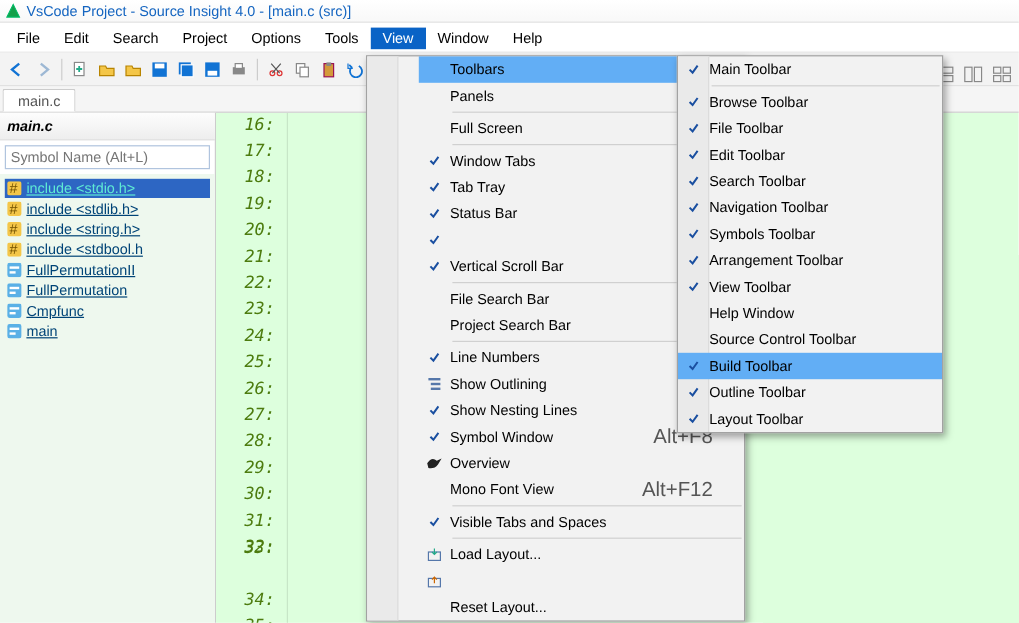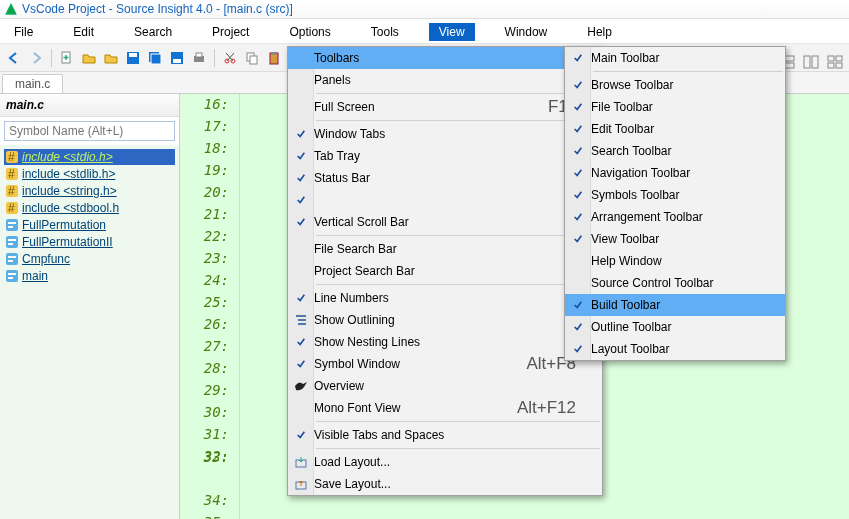--- a/index.html
+++ b/index.html
@@ -2,21 +2,21 @@
 <html><head>
 <meta charset="utf-8">
 <style>
   * { box-sizing: border-box; margin: 0; padding: 0; font-family: "Tahoma","Segoe UI",sans-serif; font-size: 12px; }
   body { width: 849px; height: 519px; background: #fff; overflow: hidden; position: relative; }
 
   .titlebar { background: linear-gradient(#fff,#f8f8f8); padding: 2px 4px; border-bottom: 1px solid #ddd; display:flex; align-items:center; gap:4px;}
   .app-icon { width:14px; height:14px; }
   .title { color:#1565c0; }
 
-  .menubar { display:flex; padding: 4px 4px 2px 4px; gap:20px; border-bottom:1px solid #e6e6e6; background:#fff; }
+  .menubar { display:flex; padding: 4px 4px 2px 4px; gap:0; border-bottom:1px solid #e6e6e6; background:#fff; }
   .menubar .mitem { padding:2px 10px; color:#000; }
   .menubar .mitem.open { background:#0a63c6; color:#fff; }
 
   .toolbar { display:flex; align-items:center; gap:2px; padding:4px 4px; background:#f3f3f3; border-bottom:1px solid #dcdcdc; overflow:hidden; height:28px; }
   .tbtn { width:20px; height:20px; display:flex; align-items:center; justify-content:center; border-radius:2px; }
   .sep { width:1px; height:18px; background:#ccc; margin:0 3px; }
 
   .tabstrip { display:flex; background:#f5f5f5; border-bottom:1px solid #ccc; padding-top:2px; padding-left:2px; }
   .tab { background:#fff; border:1px solid #ccc; border-bottom:none; padding:2px 12px; border-radius:2px 2px 0 0; font-size:12px; color:#555; }
 
@@ -24,21 +24,21 @@
 
   .sidebar { width:180px; background:#fff; border-right:1px solid #ccc; display:flex; flex-direction:column; }
   .sbheader { padding:4px 6px; font-style:italic; font-weight:bold; background:linear-gradient(#fdfdfd,#eee); border-bottom:1px solid #ddd; }
   .sbsearch { margin:4px; }
   .sbsearch input { width:100%; border:1px solid #b0c4de; padding:2px 4px; color:#888; font-size:12px; }
   .sbtree { padding:4px 4px; background:#eef8ee; flex:1; }
   .treeitem { display:flex; align-items:center; gap:4px; padding:1px 2px; margin-bottom:1px; }
   .treeitem.sel { background:#2d66c3; color:#fff; }
   .ticon { width:12px; height:12px; flex:none; }
   .treeul { color:#047; text-decoration:underline; font-size:12px; }
-  .treeitem.sel .treeul { color:#bef264;font-style:italic; }
+  .treeitem.sel .treeul { color:#5eead4; }
 
   
   .editor { flex:1; position:relative; overflow:hidden; }
   .gutter { position:absolute; left:0; top:0; bottom:0; width:60px; background:#ddffdd; border-right:1px solid #c7e6c7; }
   .codearea { position:absolute; left:60px; right:0; top:0; bottom:0; background:#ddffdd; font-family:Consolas,monospace; font-size:14px; color:#555; }
   .ln { position:absolute; right:10px; color:#4d7c0f; font-family:Consolas,monospace; font-style:italic; font-size:14px; }
   .codeline { position:absolute; font-family:Consolas,monospace; font-size:14px; white-space:pre; } .id{color:#0b7070;font-weight:bold;} .num{color:#b08000;font-weight:bold;} .br{color:#555;} .eq{color:#d00;} .idx{color:#0b7070;} .fn{color:#b02000;font-weight:bold;} .bool{color:#0039c6;font-weight:bold;}
 
   
   .menu { position:absolute; background:#f2f2f2; border:1px solid #a2a2a2; box-shadow:2px 3px 6px rgba(0,0,0,.35); z-index:100; }
@@ -232,29 +232,29 @@
               <text x="2" y="10" font-size="10" fill="#735200">#</text>
             </svg></span>
           <span class="treeul">include &lt;stdbool.h</span>
         </div>
         <div class="treeitem">
           <span class="ticon"><svg width="12" height="12">
               <rect width="12" height="12" fill="#5ab0e6" rx="2"></rect>
               <rect x="2" y="3" width="8" height="2" fill="#fff"></rect>
               <rect x="2" y="7" width="5" height="2" fill="#fff"></rect>
             </svg></span>
-          <span class="treeul">FullPermutation</span>
+          <span class="treeul">FullPermutationII</span>
         </div>
         <div class="treeitem">
           <span class="ticon"><svg width="12" height="12">
               <rect width="12" height="12" fill="#5ab0e6" rx="2"></rect>
               <rect x="2" y="3" width="8" height="2" fill="#fff"></rect>
               <rect x="2" y="7" width="5" height="2" fill="#fff"></rect>
             </svg></span>
-          <span class="treeul">FullPermutationII</span>
+          <span class="treeul">FullPermutation</span>
         </div>
         <div class="treeitem">
           <span class="ticon"><svg width="12" height="12">
               <rect width="12" height="12" fill="#5ab0e6" rx="2"></rect>
               <rect x="2" y="3" width="8" height="2" fill="#fff"></rect>
               <rect x="2" y="7" width="5" height="2" fill="#fff"></rect>
             </svg></span>
           <span class="treeul">Cmpfunc</span>
         </div>
         <div class="treeitem">
@@ -293,21 +293,21 @@
       </div>
     <div class="codearea" id="codearea">
         <div class="codeline" style="left: 340px; top: 106px;">i <span class="eq">-</span> <span class="num">1</span><span class="br">]</span></div>
         <div class="codeline" style="left: 170px; top: 194px;"><span class="br">]</span> <span class="eq">=</span> <span class="id">dataIn</span><span class="br">[</span><span class="idx">i</span><span class="br">];</span></div>
         <div class="codeline" style="left: 157px; top: 216px;"><span class="fn">on</span><span class="br">(</span><span class="id">step</span> <span class="eq">+</span> <span class="num">1</span><span class="br">,&nbsp;</span> <span class="id">nums</span><span class="br">,&nbsp;</span> <span class="id">dataIn</span><span class="br">,</span></div>
         <div class="codeline" style="left: 180px; top: 238px;"><span class="eq">=</span> <span class="bool">false</span><span class="br">;</span></div>
       </div>
   </div>
 </div>
 
-<div class="menu" id="viewmenu" style="left:287px; top:46px; width:316px;">
+<div class="menu" id="viewmenu" style="left:305px; top:46px; width:316px;padding-left:43px;">
   <div class="iconcol"></div>
 <div class="mi hl">
       <span class="chk"></span>
       <span class="lbl">Toolbars</span>
       <span class="sub">
         <svg width="8" height="10">
           <path d="M1 1 L7 5 L1 9 Z" fill="#333"></path>
         </svg>
       </span>
     </div>
@@ -443,21 +443,24 @@
       </span>
       <span class="lbl">Load Layout...</span>
     </div>
     <div class="mi">
       <span class="chk">
         <svg width="12" height="12">
           <rect x="1" y="4" width="10" height="7" fill="none" stroke="#57a"></rect>
           <path d="M6 8V3M4 5l2-2 2 2" fill="none" stroke="#c60"></path>
         </svg>
       </span>
-      <span class="lbl">Save Layout...</span>
+    </div>
+    <div class="mi">
+      <span class="chk"></span>
+      <span class="lbl">Reset Layout...</span>
     </div>
   </div>
 
 <div class="menu" id="tbsub" style="left:564px; top:46px; width:222px;">
   <div class="iconcol"></div>
 <div class="mi">
       <span class="chk">
         <svg class="check" viewBox="0 0 12 12">
           <path d="M2 6 L5 9 L10 2" fill="none" stroke="#1a4fa0" stroke-width="2"></path>
         </svg>

